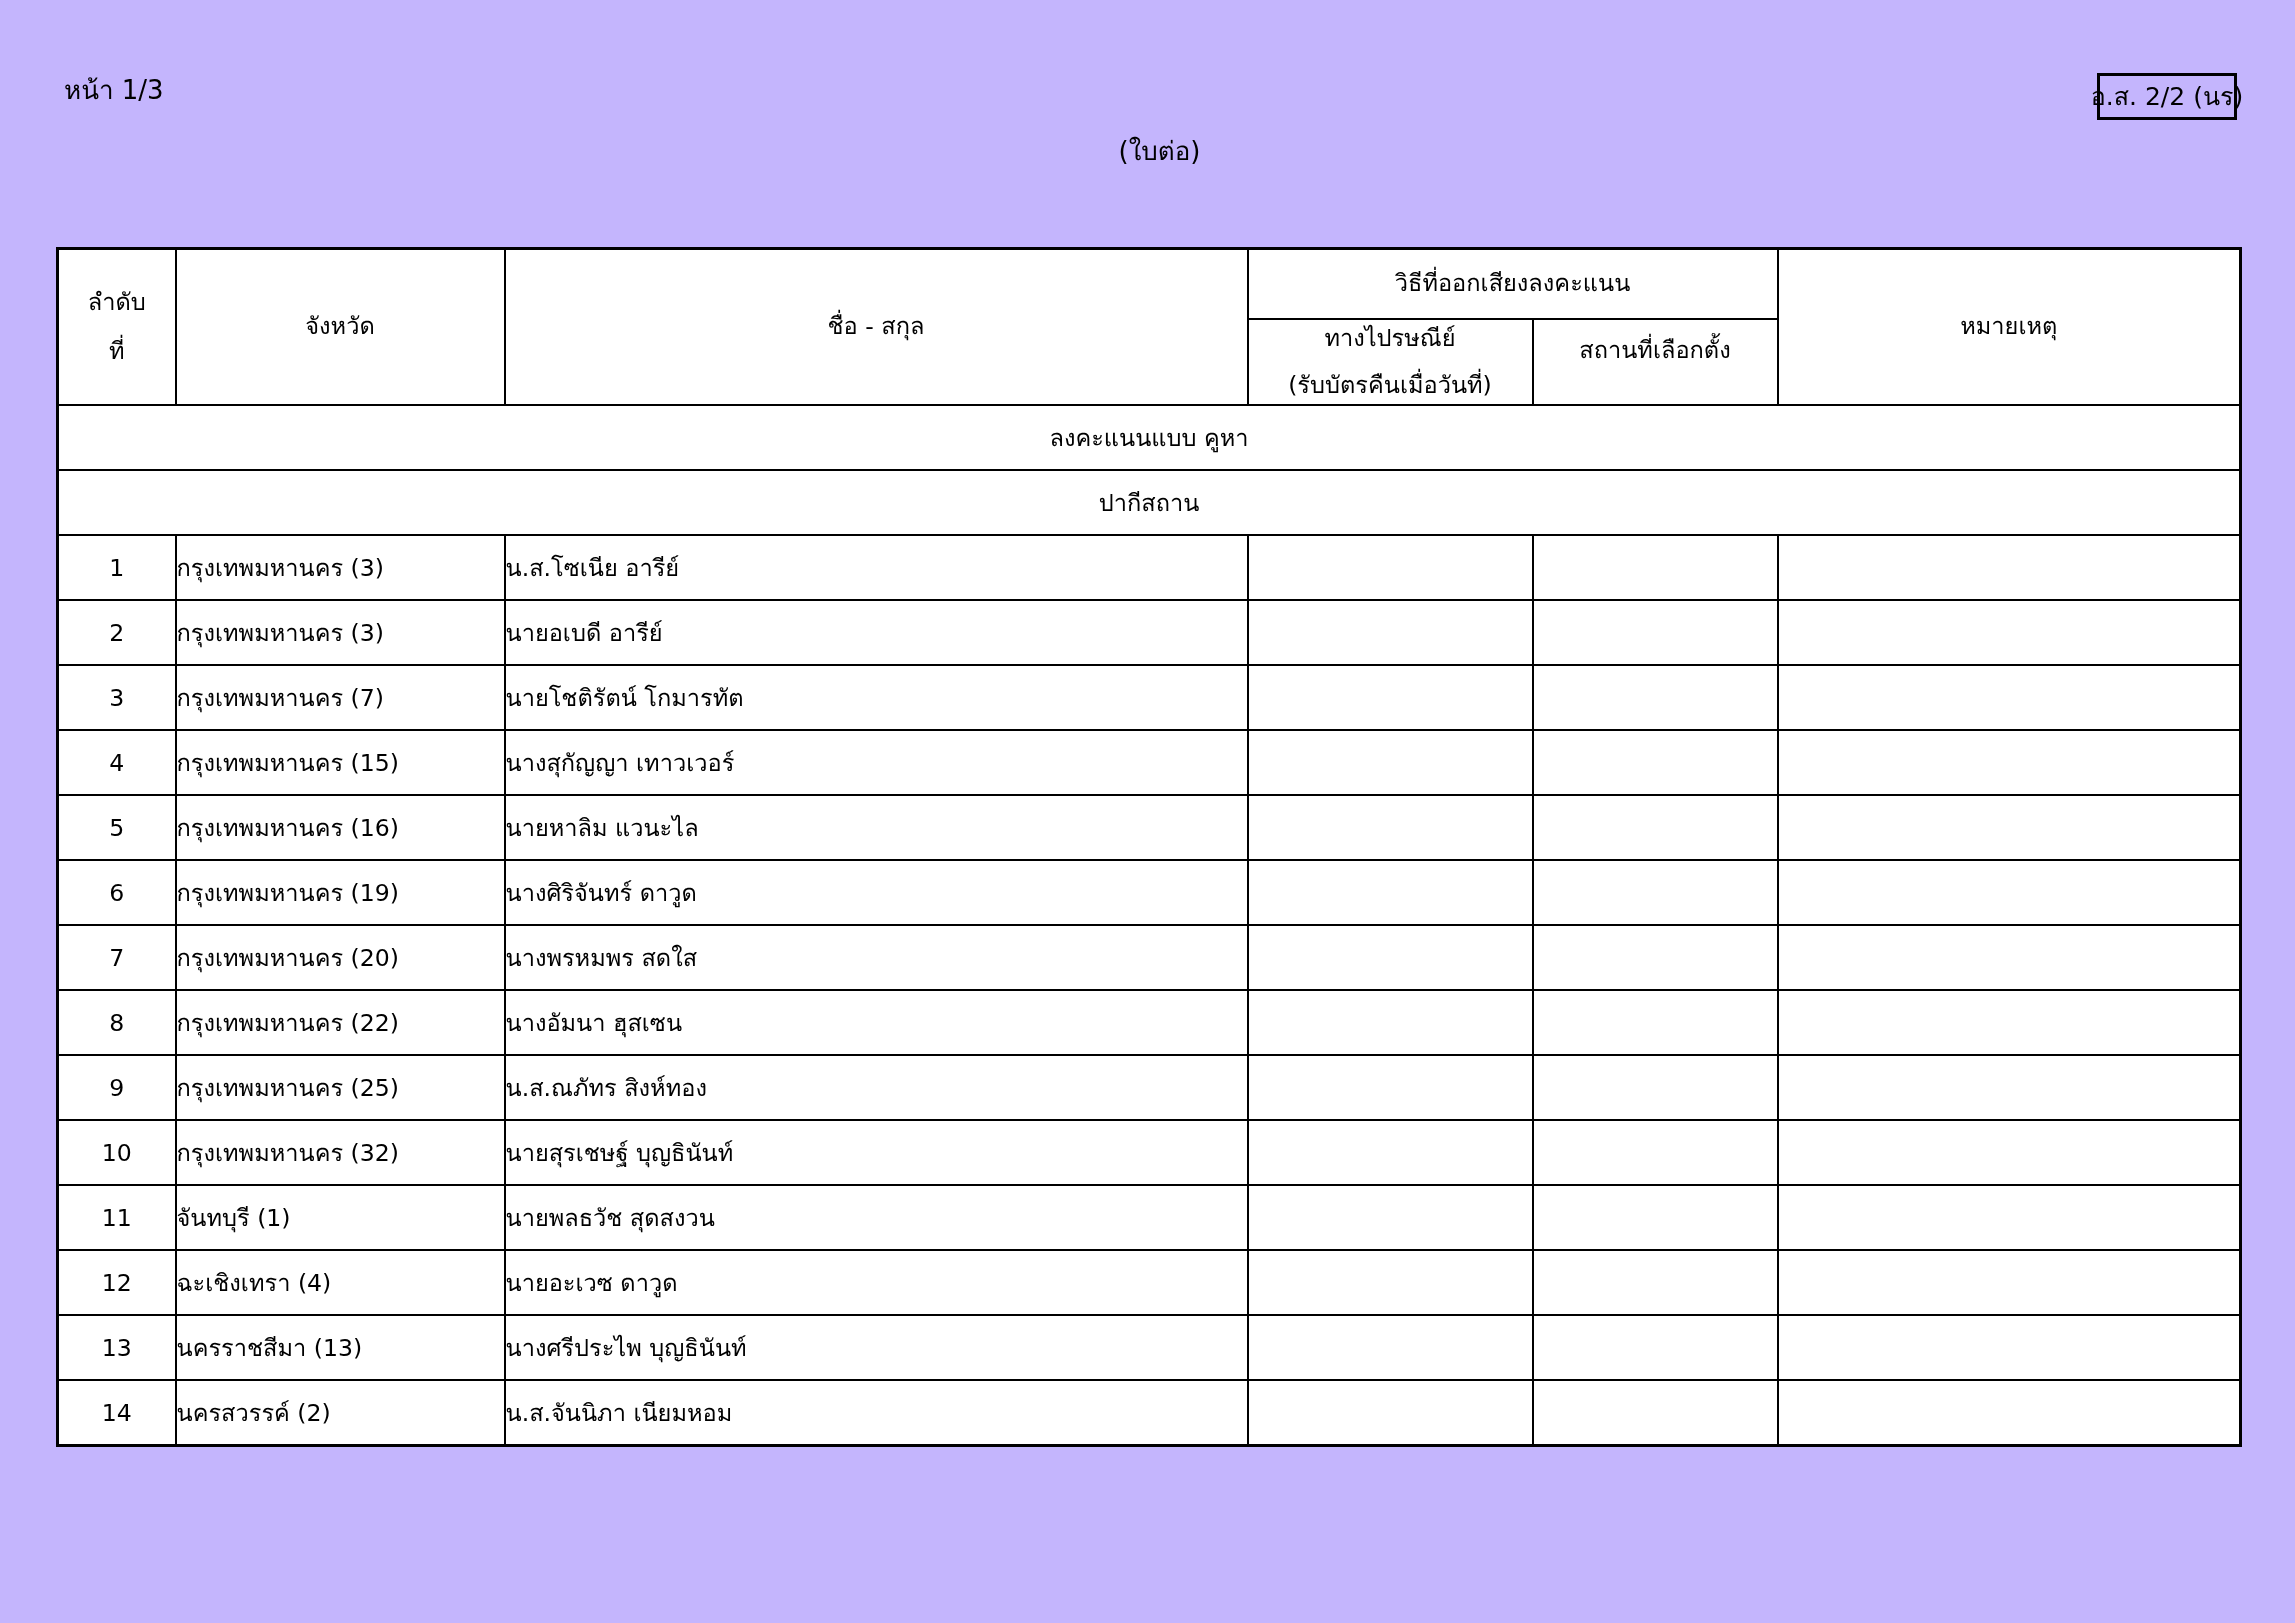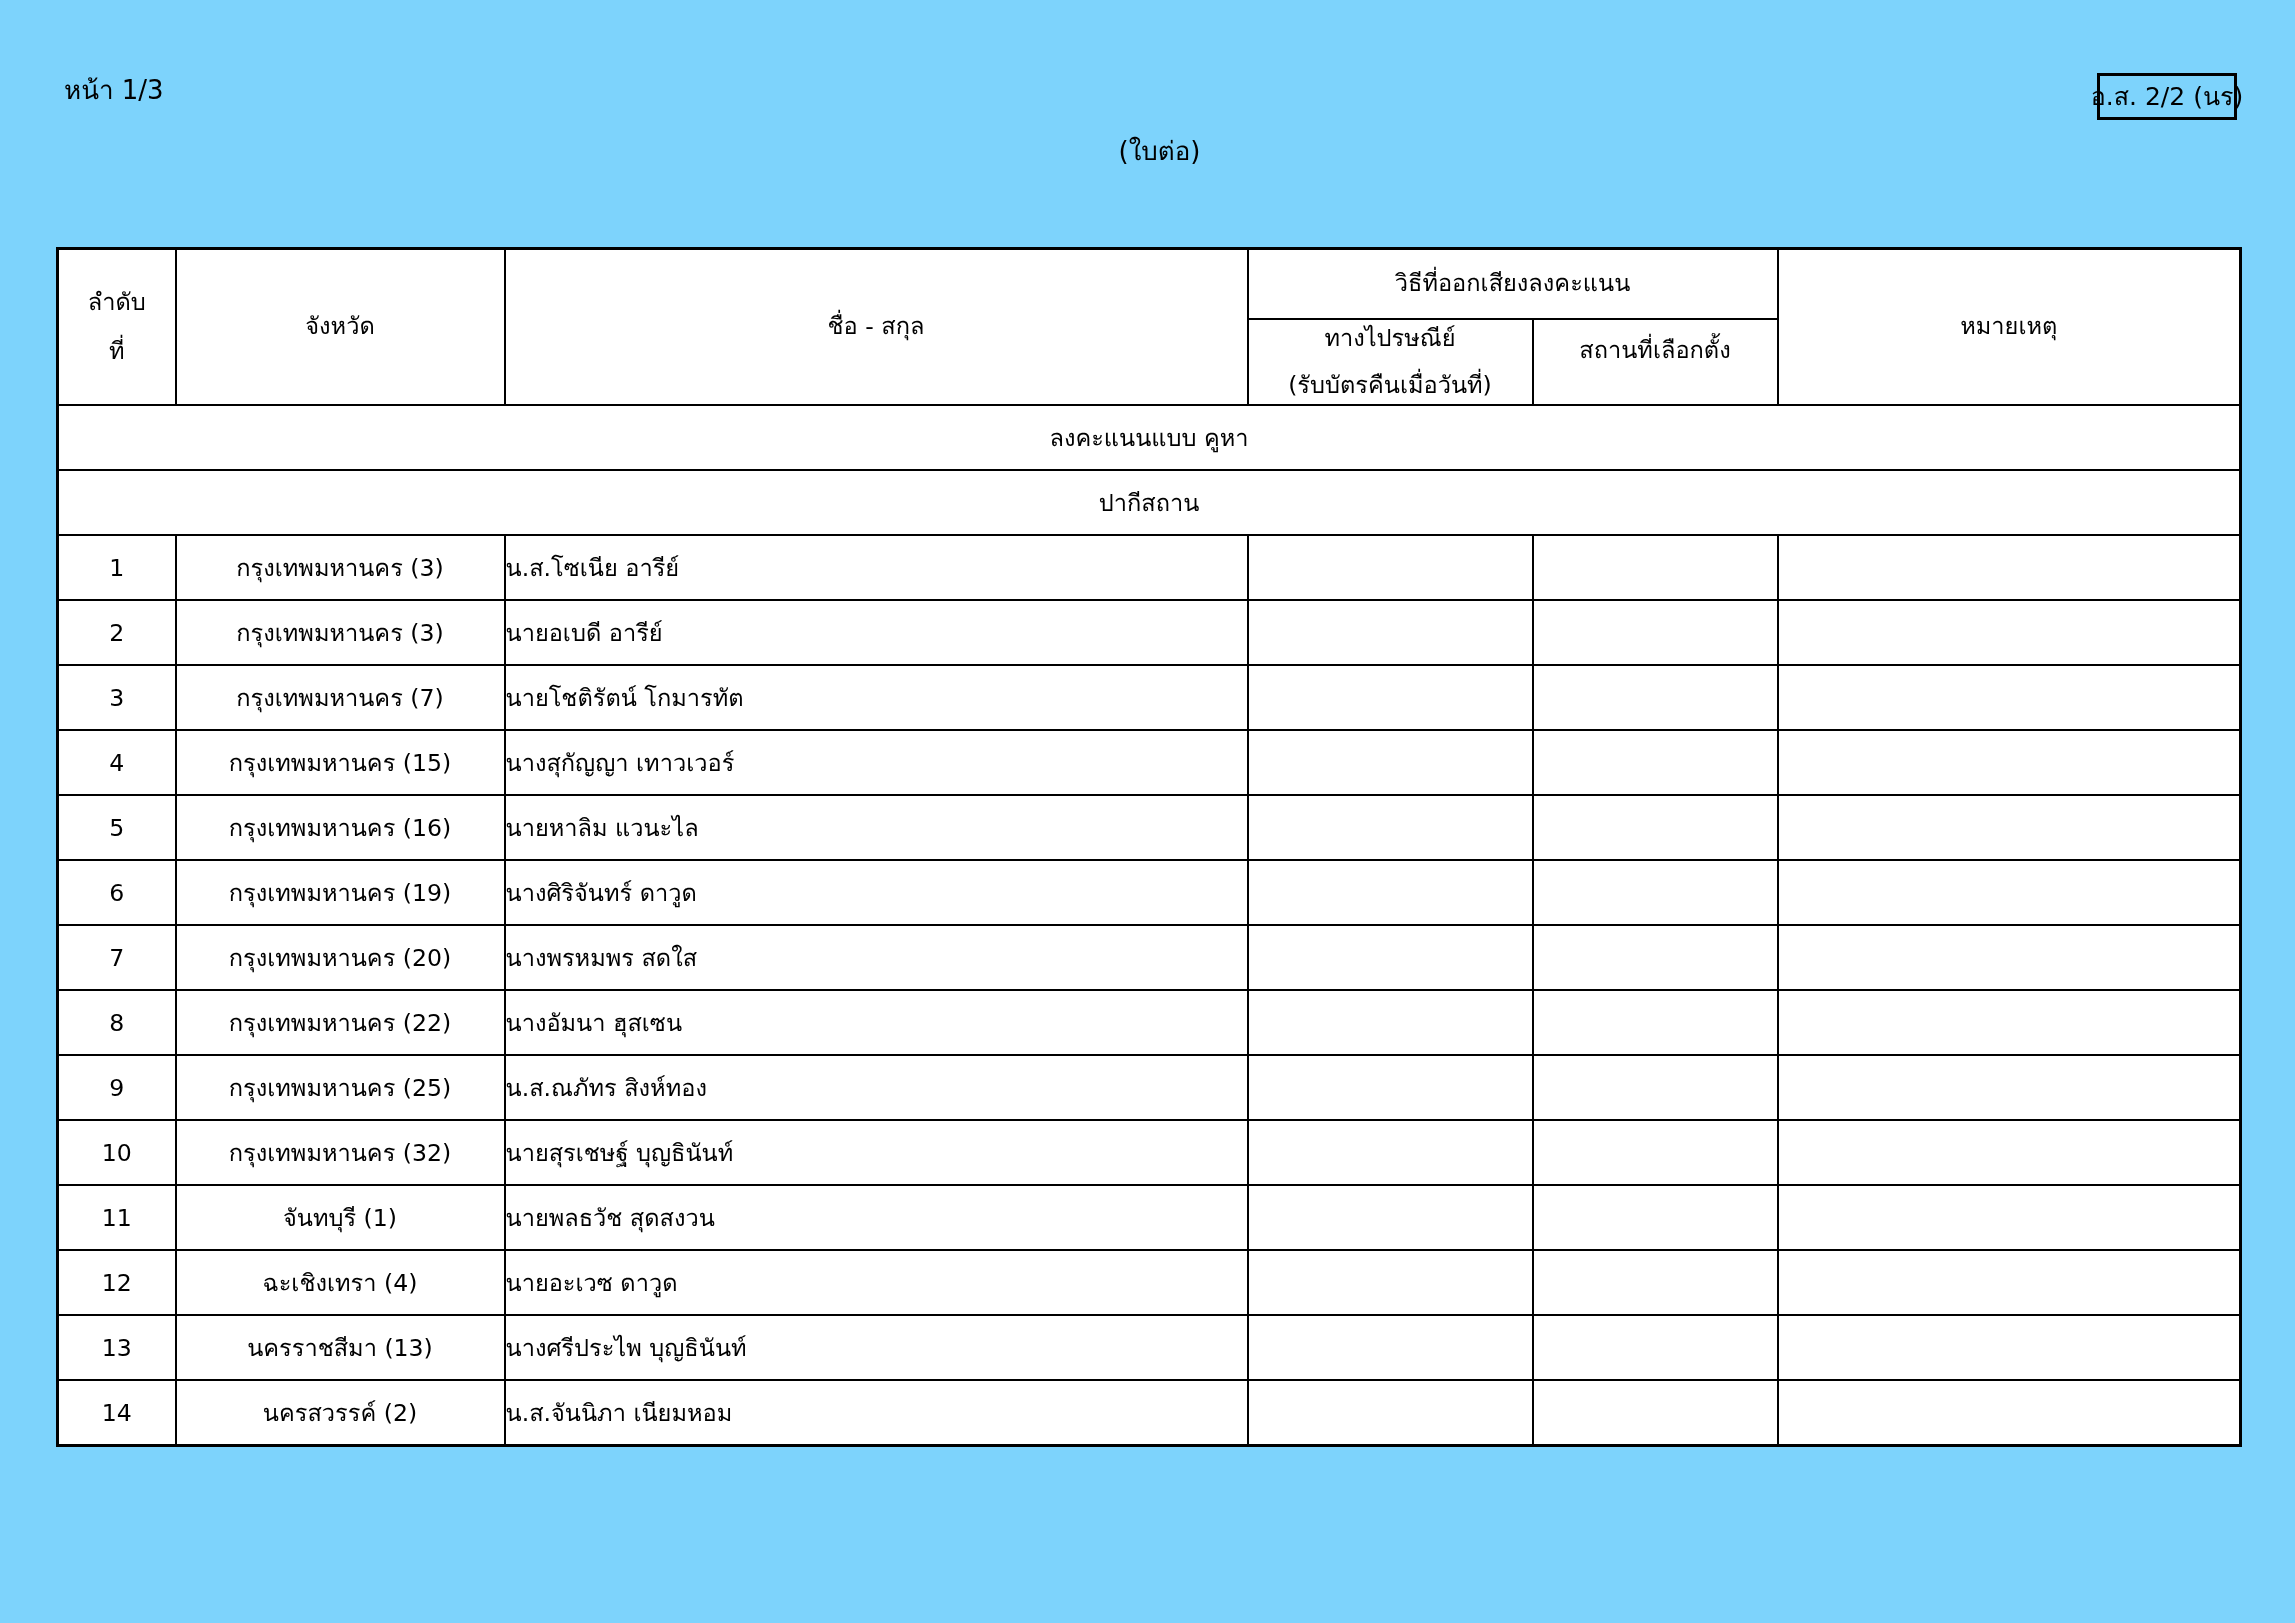--- a/index.html
+++ b/index.html
@@ -14,21 +14,21 @@
     color: #000000;
     position: relative;
     overflow: hidden;
   }
 
   .page {
     position: absolute;
     left: 0; top: 0;
     width: 2295px;
     height: 1623px;
-    background: #7dd3fc;
+    background: #c4b5fd;
   }
 
   
   .page-label {
     position: absolute;
     left: 64px;
     top: 77px;
     font-size: 26px;
     line-height: 1;
     white-space: nowrap;
@@ -126,21 +126,21 @@
 
   .data-row td {
     height: 63px;
     font-size: 23.6px;
     vertical-align: middle;
   }
   .cell-no {
     text-align: center;
   }
   .cell-prov {
-    text-align: center;
+    text-align: left;
     padding-left: 15.7px;
   }
   .cell-name {
     text-align: left;
     padding-left: 9.2px;
   }
   .cell-blank { }
 
   .sub-label-top {
     display: block;

